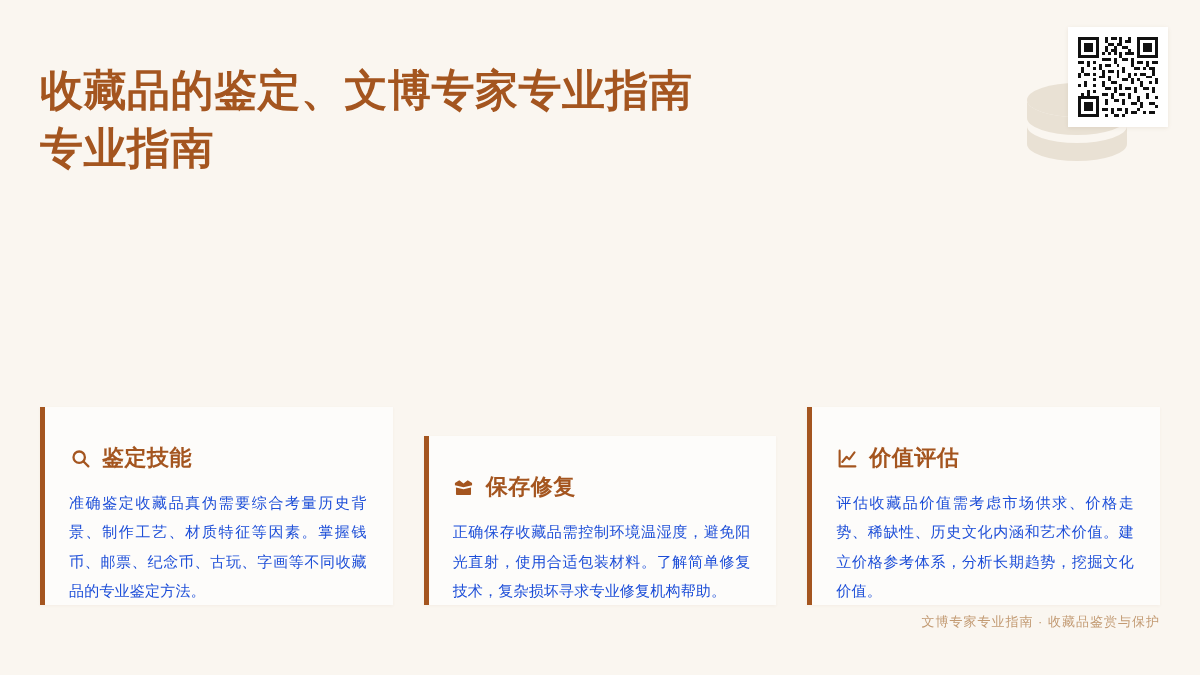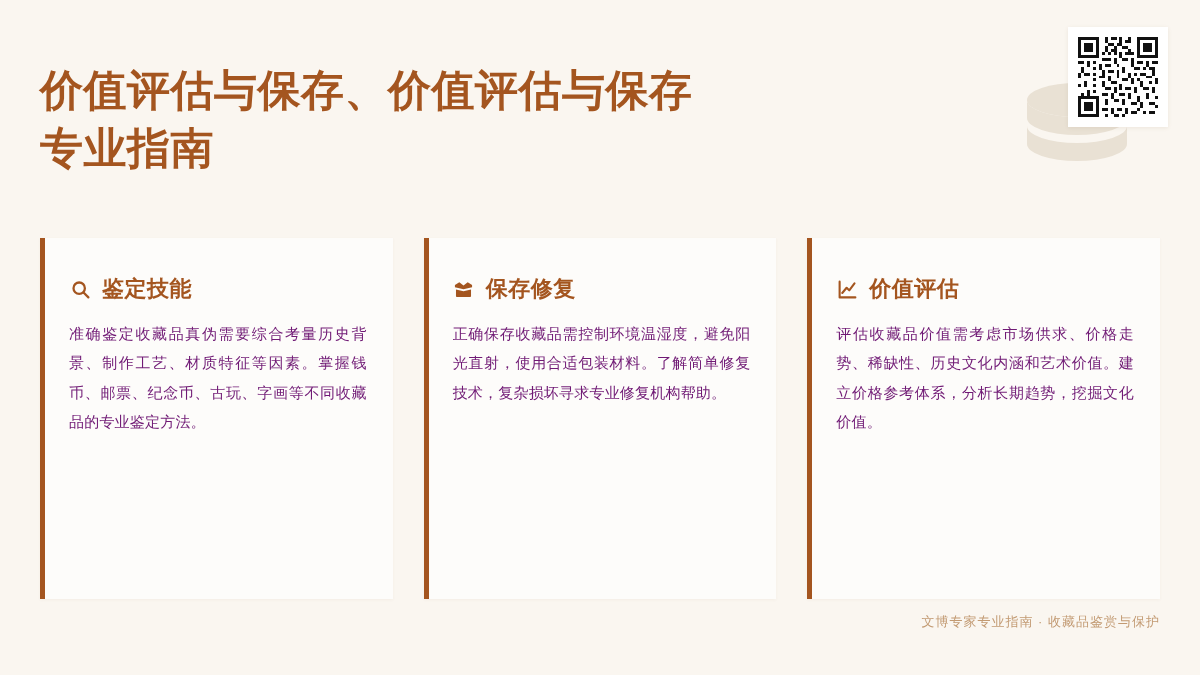--- a/index.html
+++ b/index.html
@@ -57,25 +57,26 @@
     font-size:43px;
     line-height:1.34;
     color:#a4551f;
     letter-spacing:0.5px;
   }
 
   
   #cards-row {
     position:absolute;
     left:40px;
-    top:238px;
+    top:244px;
     width:1120px;
     height:361px;
     display:flex;
     gap:31px;
+    align-items:flex-end;
   }
   .card {
     flex:1 1 0;
     background:#fdfcfa;
     border-left:5px solid #a4551f;
     padding:40px 26px 0 24px;
     box-shadow:0 1px 3px rgba(130,100,70,0.06);
     position:relative;
   }
   .card-head {
@@ -98,21 +99,21 @@
     font-family:"Liberation Serif", serif;
     font-weight:700;
     font-size:22px;
     line-height:1;
     color:#a4551f;
     letter-spacing:0.5px;
   }
   .card-body {
     font-size:15px;
     line-height:1.95;
-    color:#701a75;
+    color:#1d4ed8;
     letter-spacing:0.2px;
     text-align:justify;
   }
 
   
   #footer {
     position:absolute;
     right:40px;
     top:613px;
     font-size:13px;
@@ -256,21 +257,21 @@
           <rect x="16" y="27" width="1" height="1"></rect>
         <rect x="21" y="25" width="1" height="1"></rect>
           <rect x="27" y="24" width="1" height="1"></rect>
       </g>
     </svg>
   </div>
 </div>
 
 <div id="header">
   <h1 id="page-title">
-    <span>价值评估与保存、价值评估与保存</span><br>
+    <span>收藏品的鉴定、文博专家专业指南</span><br>
     <span>专业指南</span>
   </h1>
 </div>
 
 <div id="cards-row">
 
   <div class="card">
     <div class="card-head">
       <span class="card-icon">
         <svg viewBox="0 0 24 24" fill="none" stroke="currentColor" stroke-width="2.6" stroke-linecap="round" xmlns="http://www.w3.org/2000/svg">

